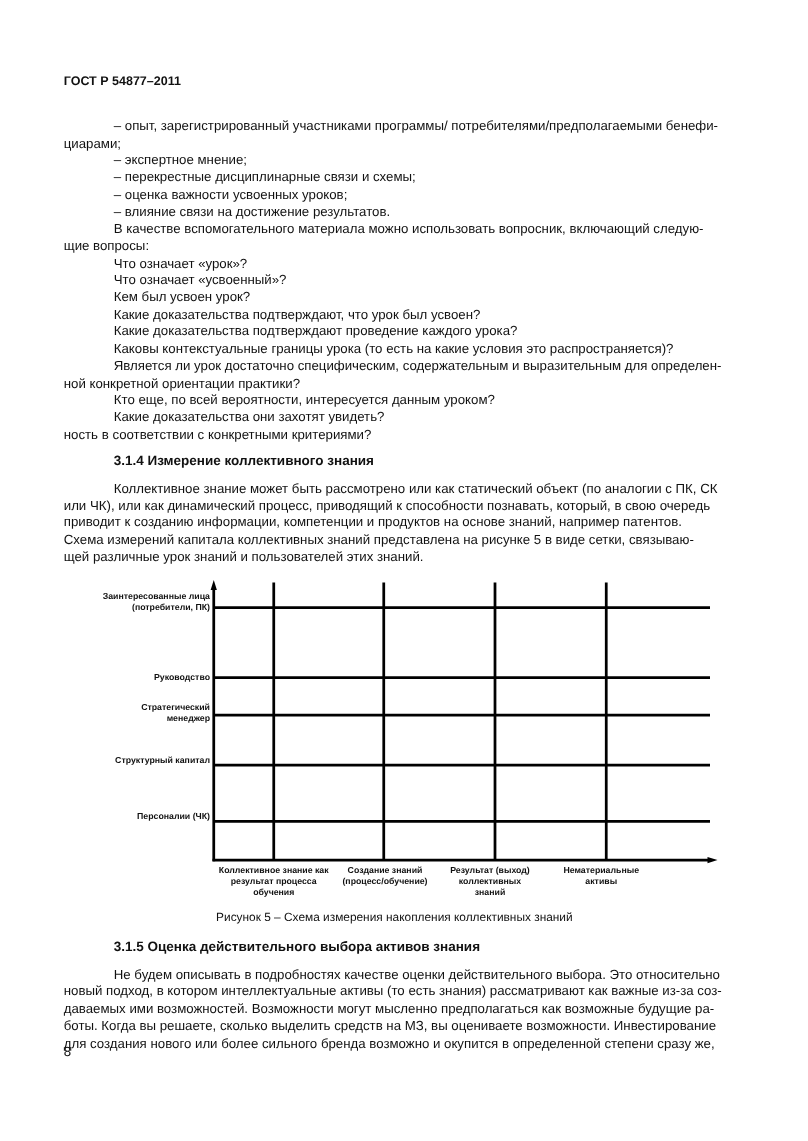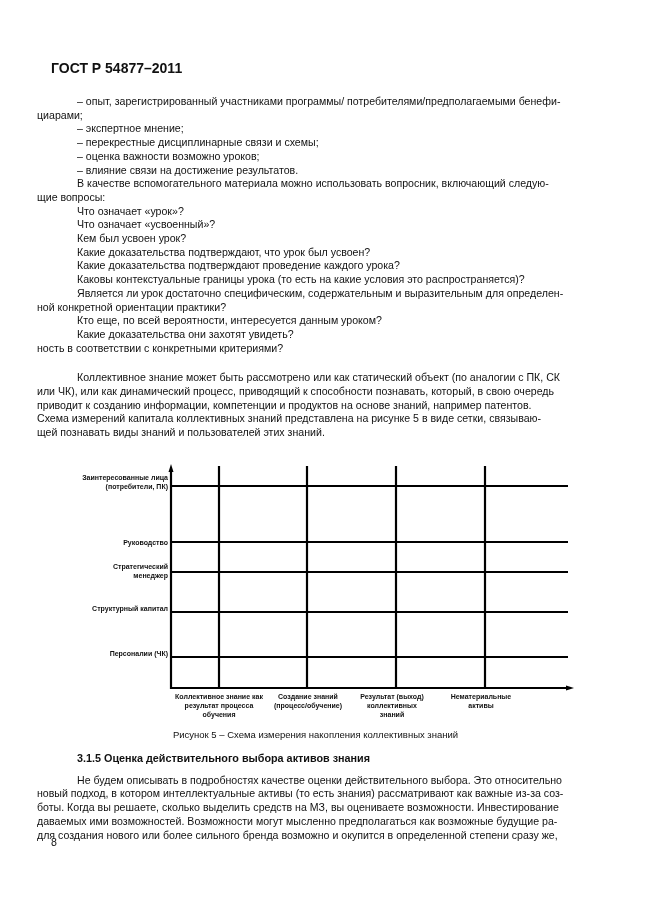--- a/index.html
+++ b/index.html
@@ -1,61 +1,62 @@
 <!DOCTYPE html>
 <html><head>
 <meta charset="utf-8">
 <style>
   html, body { margin:0; padding:0; background:#ffffff; }
   body { width:646px; height:913px; position:relative; overflow:hidden;
          font-family:"Liberation Sans", sans-serif; color:#111; }
-  .page-header { position:absolute; left:51px; top:60px; font-size:14px; font-weight:bold; }
-  .text { position:absolute; left:37px; width:544px; font-size:10.6px; line-height:13.7px; }
+  .page-header { position:absolute; left:51px; top:60px; font-size:10px; font-weight:bold; }
+  .text { position:absolute; left:51px; width:544px; font-size:10.6px; line-height:13.7px; }
   .p { margin:0; text-align:justify; }
   .li { padding-left:40px; margin:0; }
   .h { font-weight:bold; font-size:10.8px; padding-left:40px; margin:0; }
   .gap { height:8px; }
   .fig { position:absolute; left:0; top:0; width:646px; height:913px; pointer-events:none; }
   .ylab { position:absolute; font-size:7px; font-weight:bold; text-align:right; line-height:9px; width:90px; }
   .xlab { position:absolute; font-size:7px; font-weight:bold; text-align:center; line-height:9px; width:90px; }
   .caption { position:absolute; left:0; width:631px; top:729px; text-align:center; font-size:9.5px; }
   .pagenum { position:absolute; left:51px; top:836px; font-size:10.6px; }
 </style>
 </head>
 <body>
 
 <div class="page-header">ГОСТ Р 54877–2011</div>
 
 <div class="text" style="top:95px;">
   <p class="li">– опыт, зарегистрированный участниками программы/ потребителями/предполагаемыми бенефи-</p>
   <p class="p">циарами;</p>
   <p class="li">– экспертное мнение;</p>
   <p class="li">– перекрестные дисциплинарные связи и схемы;</p>
-  <p class="li">– оценка важности возможно уроков;</p>
+  <p class="li">– оценка важности усвоенных уроков;</p>
   <p class="li">– влияние связи на достижение результатов.</p>
   <p class="li">В качестве вспомогательного материала можно использовать вопросник, включающий следую-</p>
   <p class="p">щие вопросы:</p>
   <p class="li">Что означает «урок»?</p>
   <p class="li">Что означает «усвоенный»?</p>
   <p class="li">Кем был усвоен урок?</p>
   <p class="li">Какие доказательства подтверждают, что урок был усвоен?</p>
   <p class="li">Какие доказательства подтверждают проведение каждого урока?</p>
   <p class="li">Каковы контекстуальные границы урока (то есть на какие условия это распространяется)?</p>
   <p class="li">Является ли урок достаточно специфическим, содержательным и выразительным для определен-</p>
   <p class="p">ной конкретной ориентации практики?</p>
   <p class="li">Кто еще, по всей вероятности, интересуется данным уроком?</p>
   <p class="li">Какие доказательства они захотят увидеть?</p>
   <p class="p">ность в соответствии с конкретными критериями?</p>
   <div class="gap"></div>
+  <p class="h">3.1.4 Измерение коллективного знания</p>
   <div class="gap"></div>
   <p class="li">Коллективное знание может быть рассмотрено или как статический объект (по аналогии с ПК, СК</p>
   <p class="p">или ЧК), или как динамический процесс, приводящий к способности познавать, который, в свою очередь</p>
   <p class="p">приводит к созданию информации, компетенции и продуктов на основе знаний, например патентов.</p>
   <p class="p">Схема измерений капитала коллективных знаний представлена на рисунке 5 в виде сетки, связываю-</p>
-  <p class="p">щей познавать виды знаний и пользователей этих знаний.</p>
+  <p class="p">щей различные урок знаний и пользователей этих знаний.</p>
 </div>
 
 <div class="fig">
   <svg width="646" height="913" style="position:absolute;left:0;top:0;">
     <g stroke="#000" stroke-width="2.2" fill="none">
       <line x1="171" y1="470" x2="171" y2="689"></line>
       <line x1="170" y1="688" x2="568" y2="688"></line>
       <line x1="219" y1="466" x2="219" y2="688"></line>
       <line x1="307" y1="466" x2="307" y2="688"></line>
       <line x1="396" y1="466" x2="396" y2="688"></line>
@@ -80,18 +81,18 @@
   <div class="xlab" style="left:446px;top:692px;width:70px;">Нематериальные активы</div>
 </div>
 
 <div class="caption">Рисунок 5 – Схема измерения накопления коллективных знаний</div>
 
 <div class="text" style="top:752px;">
   <p class="h">3.1.5 Оценка действительного выбора активов знания</p>
   <div class="gap"></div>
   <p class="li">Не будем описывать в подробностях качестве оценки действительного выбора. Это относительно</p>
   <p class="p">новый подход, в котором интеллектуальные активы (то есть знания) рассматривают как важные из-за соз-</p>
+  <p class="p">даваемых ими возможностей. Возможности могут мысленно предполагаться как возможные будущие ра-</p>
   <p class="p">боты. Когда вы решаете, сколько выделить средств на МЗ, вы оцениваете возможности. Инвестирование</p>
-  <p class="p">даваемых ими возможностей. Возможности могут мысленно предполагаться как возможные будущие ра-</p>
   <p class="p">для создания нового или более сильного бренда возможно и окупится в определенной степени сразу же,</p>
 </div>
 
 <div class="pagenum">8</div>
 
 </body></html>

